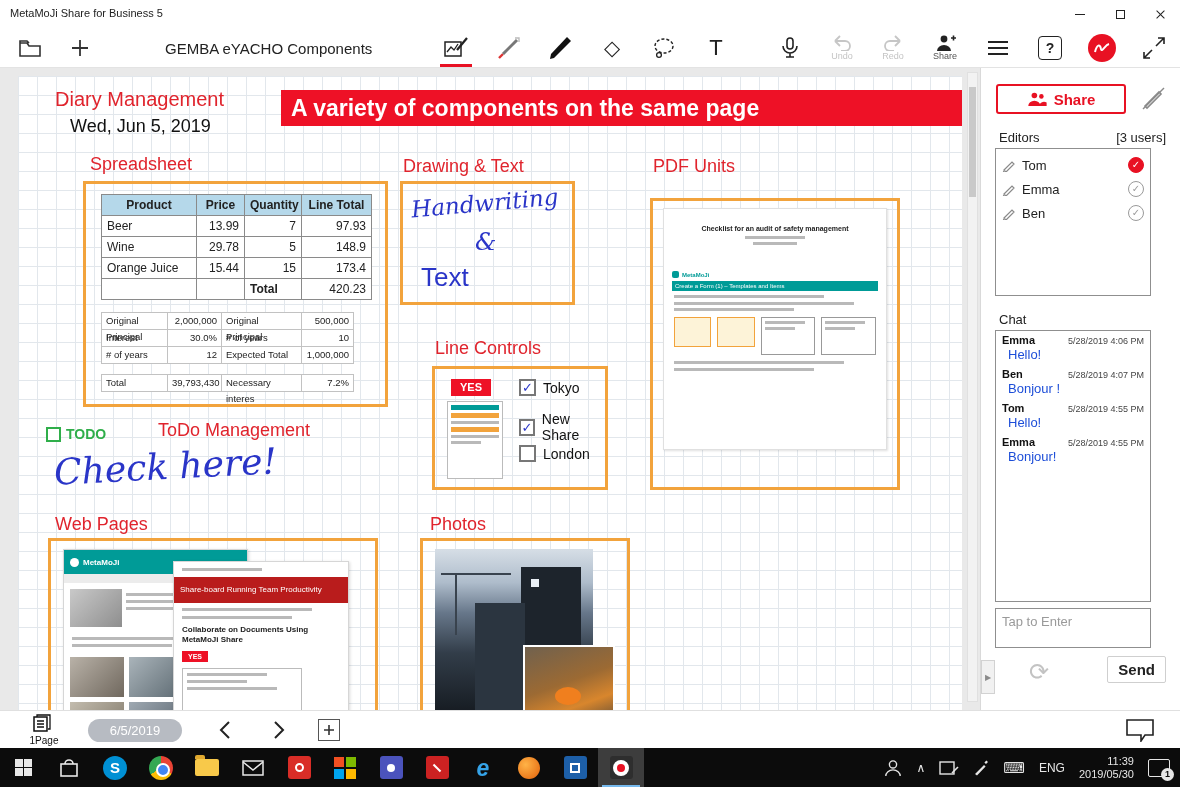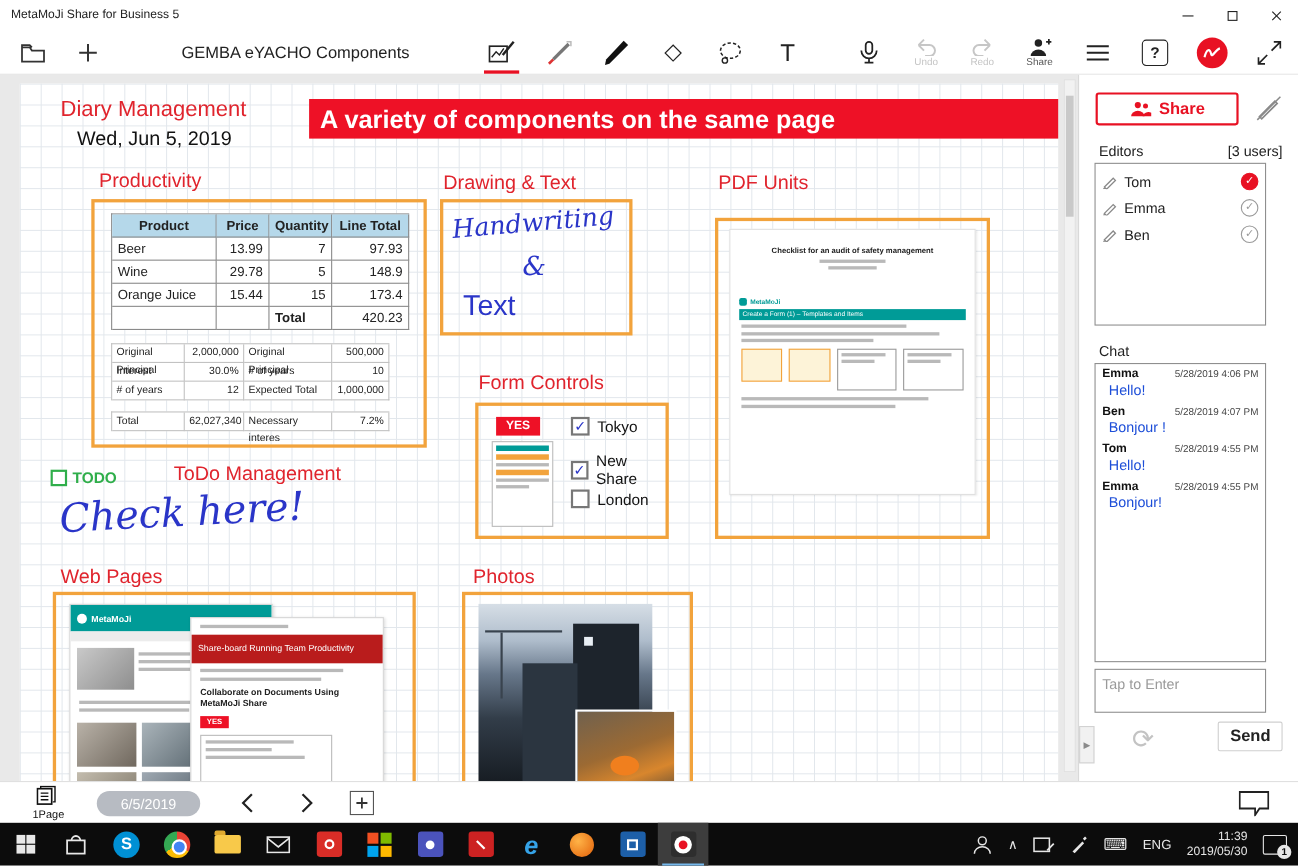--- a/index.html
+++ b/index.html
@@ -244,21 +244,21 @@
 
   <div class="main">
     <div class="canvas">
       <div class="page">
 
         <div class="abs red-heading" style="left:37px;top:12px;font-size:20px">Diary Management</div>
         <div class="abs" style="left:52px;top:40px;font-size:18px;color:#111">Wed, Jun 5, 2019</div>
 
         <div class="banner">A variety of components on the same page</div>
 
-        <div class="abs red-heading" style="left:72px;top:78px">Productivity</div>
+        <div class="abs red-heading" style="left:72px;top:78px">Spreadsheet</div>
         <div class="orange-box" style="left:65px;top:105px;width:305px;height:226px"></div>
         <div class="abs grid-table t1" style="left:83px;top:118px">
           <div class="hd">Product</div>
           <div class="hd">Price</div>
           <div class="hd">Quantity</div>
           <div class="hd">Line Total</div>
           <div>Beer</div>
           <div class="num">13.99</div>
           <div class="num">7</div>
           <div class="num">97.93</div>
@@ -284,21 +284,21 @@
           <div class="num">30.0%</div>
           <div># of years</div>
           <div class="num">10</div>
           <div># of years</div>
           <div class="num">12</div>
           <div>Expected Total</div>
           <div class="num">1,000,000</div>
         </div>
         <div class="abs grid-table t2" style="left:83px;top:298px">
           <div>Total</div>
-          <div class="num">62,027,340</div>
+          <div class="num">39,793,430</div>
           <div>Necessary interes</div>
           <div class="num">7.2%</div>
         </div>
 
         <div class="abs red-heading" style="left:385px;top:80px">Drawing &amp; Text</div>
         <div class="orange-box" style="left:382px;top:105px;width:175px;height:124px">
           <div class="abs ink hw" style="left:8px;top:6px;font-size:23px;transform:rotate(-5deg);white-space:nowrap">Handwriting</div>
           <div class="abs ink hw" style="left:72px;top:44px;font-size:24px">&amp;</div>
           <div class="abs ink" style="left:18px;top:78px;font-size:26px;font-weight:500">Text</div>
         </div>
@@ -327,21 +327,21 @@
               <div style="width:58px;height:38px;border:1px solid #999;background:#fff;padding:3px">
                 <div class="bar" style="width:40px;margin-bottom:3px"></div>
                   <div class="bar" style="width:30px"></div>
                 </div>
             </div>
             <div class="bar" style="margin:4px 10px;width:170px"></div>
             <div class="bar" style="margin:3px 10px;width:140px"></div>
           </div>
         </div>
 
-        <div class="abs red-heading" style="left:417px;top:262px">Form Controls</div>
+        <div class="abs red-heading" style="left:417px;top:262px">Line Controls</div>
         <div class="orange-box" style="left:414px;top:290px;width:176px;height:124px">
           <div class="abs" style="left:16px;top:10px;width:40px;height:17px;background:#ee1126;color:#fff;font-size:11px;font-weight:bold;text-align:center;line-height:17px">YES</div>
           <div class="abs" style="left:12px;top:32px;width:56px;height:78px;background:#fff;border:1px solid #bbb;padding:3px">
             <div class="teal" style="height:5px;margin-bottom:3px"></div>
             <div style="height:5px;background:#f2a33c;margin-bottom:3px"></div>
             <div class="bar" style="margin-bottom:3px"></div>
             <div style="height:5px;background:#f2a33c;margin-bottom:3px"></div>
             <div class="bar" style="margin-bottom:3px"></div>
             <div class="bar" style="width:30px"></div>
           </div>

